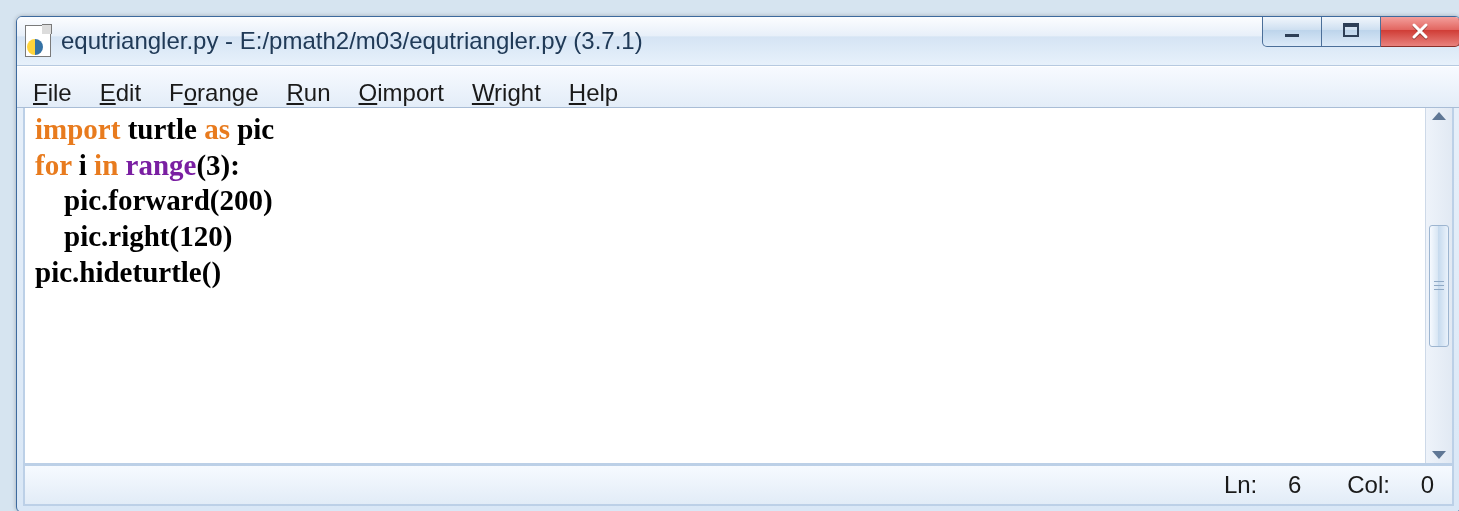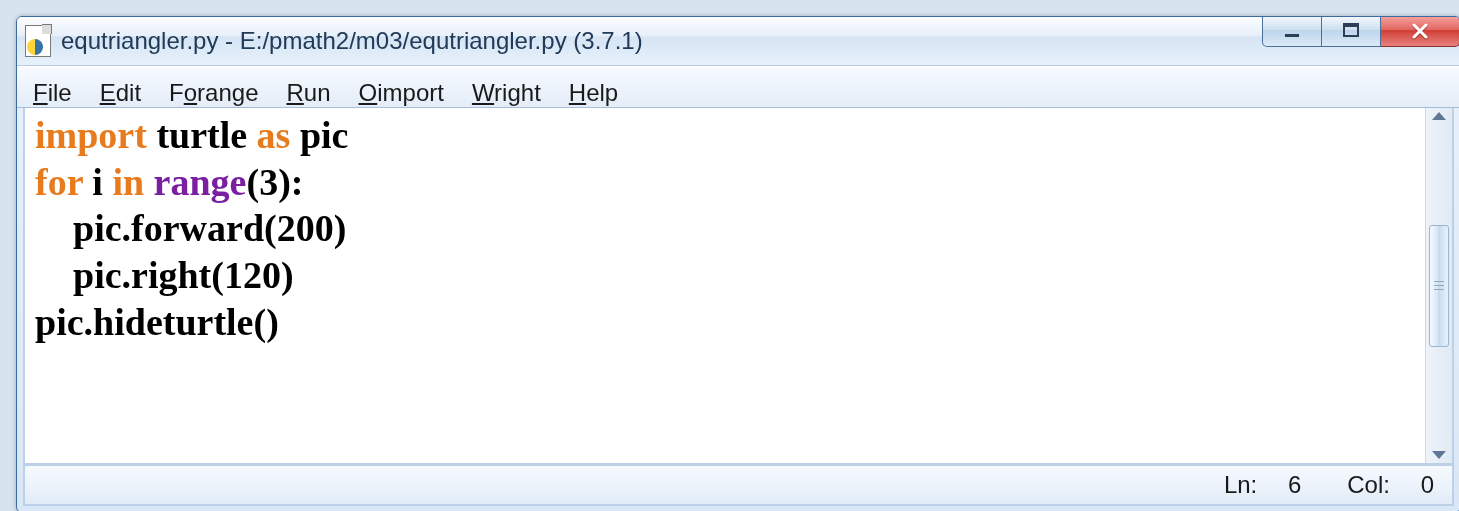--- a/index.html
+++ b/index.html
@@ -55,21 +55,21 @@
   }
   .menu-item{cursor:default;}
   .menu-item .ul{text-decoration:underline;}
 
   .client{
     flex:1;display:flex;border:2px solid #bcd0e7;border-top:none;
     margin:0 6px;background:#fff;overflow:hidden;
   }
   .editor{
     flex:1;padding:4px 10px 4px 10px;
-    font-family:"Times New Roman",serif;font-weight:bold;font-size:38px;
+    font-family:"Times New Roman",serif;font-weight:bold;font-size:29px;
     line-height:1.23;white-space:pre;color:#000;overflow:hidden;
   }
   .kw{color:#e87b1e;}      
   .builtin{color:#7a1fa2;} 
 
   .vscroll{
     width:26px;background:linear-gradient(90deg,#eef3fa,#e1e9f3);
     border-left:1px solid #cdd9e8;display:flex;flex-direction:column;
     align-items:center;justify-content:space-between;padding:4px 0;
   }

